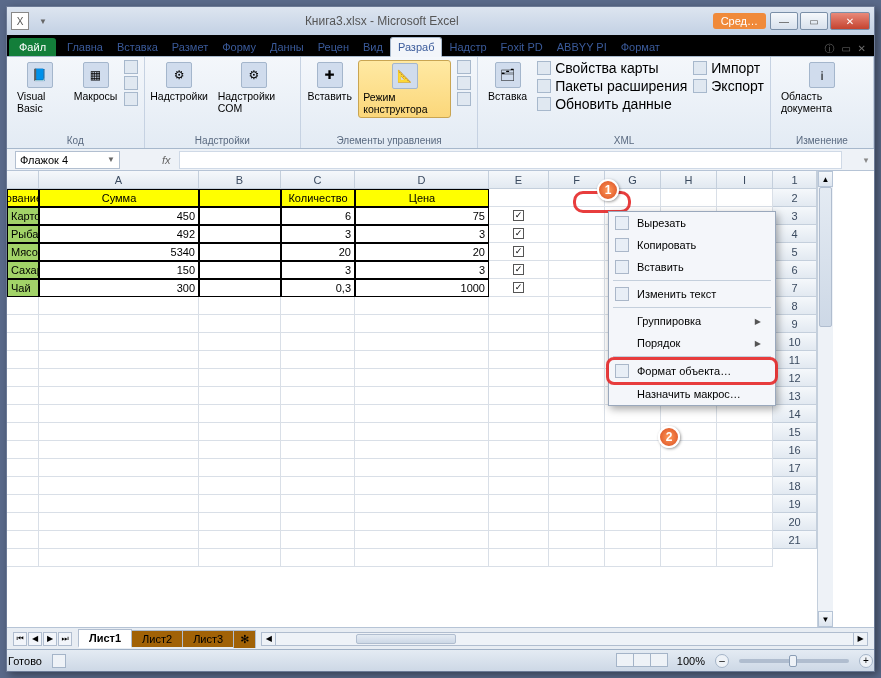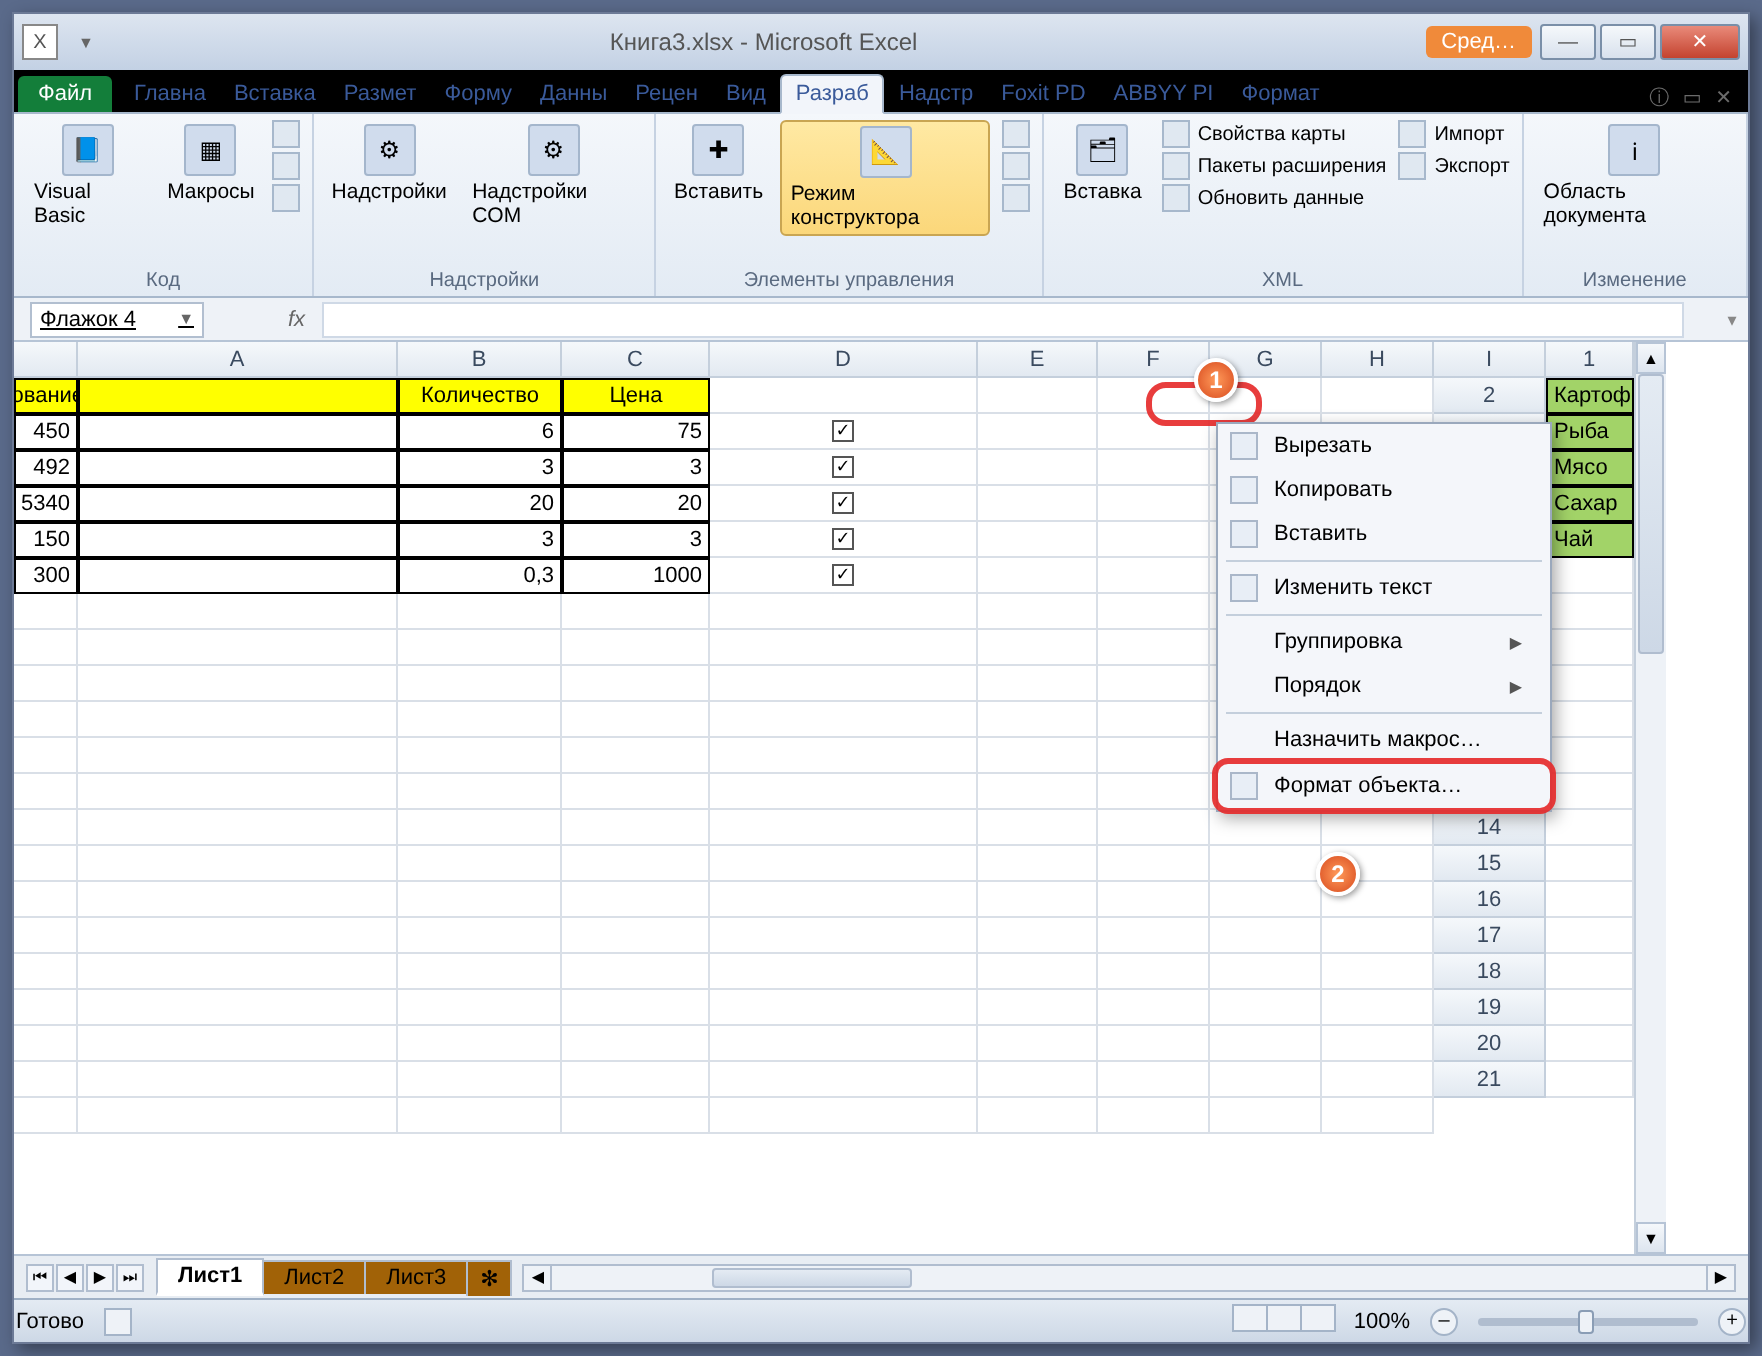--- a/index.html
+++ b/index.html
@@ -23,27 +23,27 @@
   .tabs .right { margin-left: auto; padding-right: 6px; color: #6b6b6b; letter-spacing: 2px; font-size: 10px; }
 
   
   .ribbon { height: 92px; background: linear-gradient(#f4f7fb,#e3ebf4); border-bottom: 1px solid #a7b8cc; display: flex; font-size: 10.5px; }
   .group { border-right: 1px solid #c6d2e2; padding: 3px 6px 0; display: flex; flex-direction: column; }
   .group-body { flex: 1; display: flex; align-items: flex-start; gap: 6px; }
   .group-label { text-align: center; color: #5a6a80; font-size: 10px; padding: 1px 0 2px; }
   .bigbtn { display: flex; flex-direction: column; align-items: center; padding: 2px 4px; gap: 2px; min-width: 44px; }
   .bigbtn.active { background: linear-gradient(#ffe9a3,#fbd77a); border: 1px solid #c9a552; border-radius: 3px; }
   .ico { width: 26px; height: 26px; background: #d0dced; border: 1px solid #a4b6cc; border-radius: 2px; display:flex; align-items:center; justify-content:center; font-size:12px; }
-  .smallcol { display: flex; flex-direction: column; gap: 2px; font-size: 10px; }
+  .smallcol { display: flex; flex-direction: column; gap: 2px; font-size: 14px; }
   .smallcol .row { display: flex; align-items: center; gap: 4px; white-space: nowrap; }
   .smallcol .mini { width: 14px; height: 14px; background: #e0e8f1; border: 1px solid #a7b8cc; }
 
   
   .fbar { height: 22px; background: #eef2f7; border-bottom: 1px solid #b6c4d6; display: flex; align-items: center; font-size: 11px; }
-  .namebox { border: 1px solid #b2bfd0; background: #fff; width: 87px; height: 18px; margin-left: 8px; padding: 0 4px; display: flex; align-items: center; justify-content: space-between; text-decoration: underline; }
+  .namebox { border: 1px solid #b2bfd0; background: #fff; width: 105px; height: 18px; margin-left: 8px; padding: 0 4px; display: flex; align-items: center; justify-content: space-between; }
   .namebox span.dd { color: #666; font-size: 8px; }
   .fxbox { margin-left: 10px; display: flex; align-items: center; gap: 4px; flex: 1; }
   .fxbox .fx { font-style: italic; color: #666; padding: 0 4px; margin-left: 28px; }
   .fxbox .finput { flex: 1; border: 1px solid #cfd9e6; background: #fff; height: 18px; margin-right: 18px; }
   .fbar .expand { width: 14px; text-align: center; color: #888; font-size: 9px; padding-right: 2px; }
 
   
   .sheetwrap { flex: 1; position: relative; background: #fff; overflow: hidden; display: flex; }
   .sheet { display: grid; grid-template-columns: 32px 160px 82px 74px 134px 60px 56px 56px 56px 56px 44px; grid-auto-rows: 18px; font-size: 11px; }
   .hdr { background: linear-gradient(#f5f8fb,#e2e9f1); border-right: 1px solid #c4cfdc; border-bottom: 1px solid #c4cfdc; display: flex; align-items: center; justify-content: center; color: #3a4a5f; }
@@ -250,20 +250,21 @@
         <div class="hdr">B</div>
         <div class="hdr">C</div>
         <div class="hdr">D</div>
         <div class="hdr">E</div>
         <div class="hdr">F</div>
         <div class="hdr">G</div>
         <div class="hdr">H</div>
         <div class="hdr">I</div>
         <div class="rhdr">1</div>
         <div class="cell th">Наименование товара</div>
+        <div class="cell th">Сумма</div>
         <div class="cell th"></div>
         <div class="cell th">Количество</div>
         <div class="cell th">Цена</div>
         <div class="cell"></div>
         <div class="cell"></div>
         <div class="cell"></div>
         <div class="cell"></div>
         <div class="cell"></div>
         <div class="rhdr">2</div>
         <div class="cell name">Картофель</div>
@@ -529,26 +530,26 @@
       <div class="item sep"></div>
       <div class="item">
           <span>Группировка</span>
           <span class="arr">▶</span>
         </div>
       <div class="item">
           <span>Порядок</span>
           <span class="arr">▶</span>
         </div>
       <div class="item sep"></div>
-      <div class="item">
-          <span>Назначить макрос…</span>
-        </div>
       <div class="item highlight">
           <div class="mi"></div>
           <span>Формат объекта…</span>
+        </div>
+      <div class="item">
+          <span>Назначить макрос…</span>
         </div>
     </div>
     <div class="callout" style="left:651px; top:255px;">2</div>
   </div>
 
   <div class="tabsrow">
     <div class="nav">
       <div class="b">⏮</div>
       <div class="b">◀</div>
       <div class="b">▶</div>

